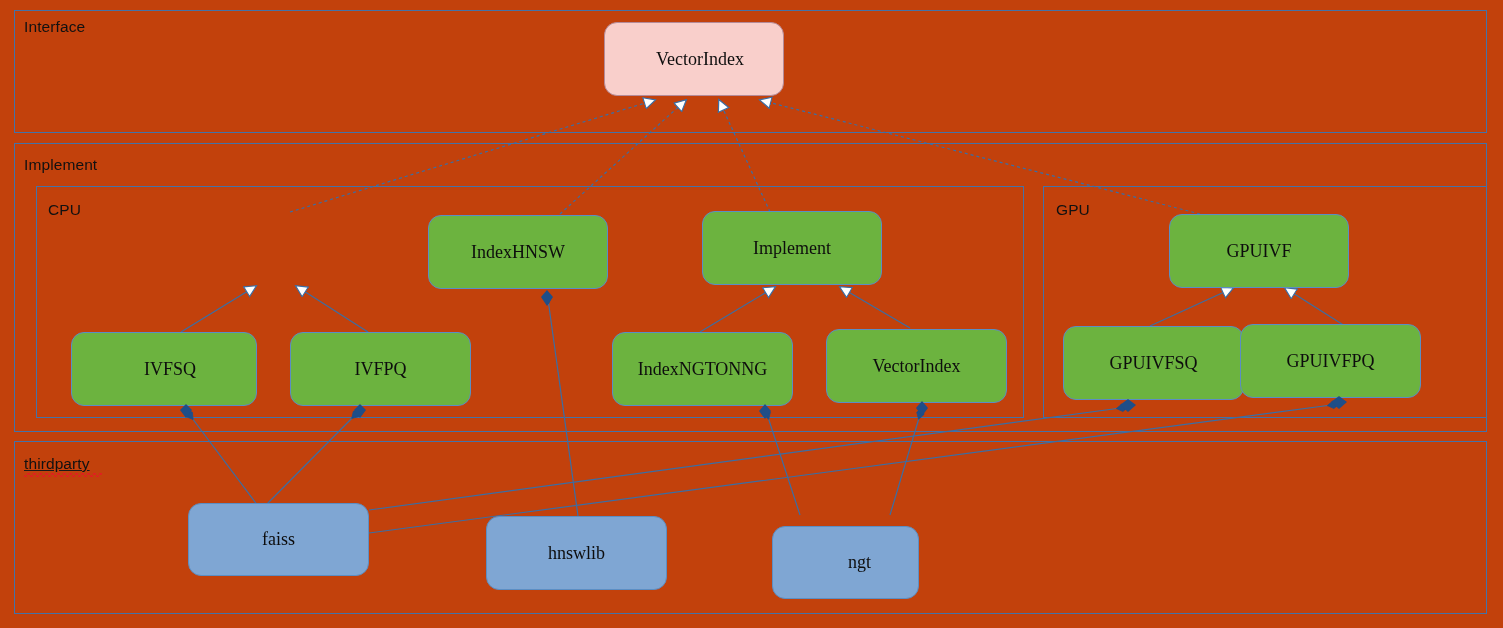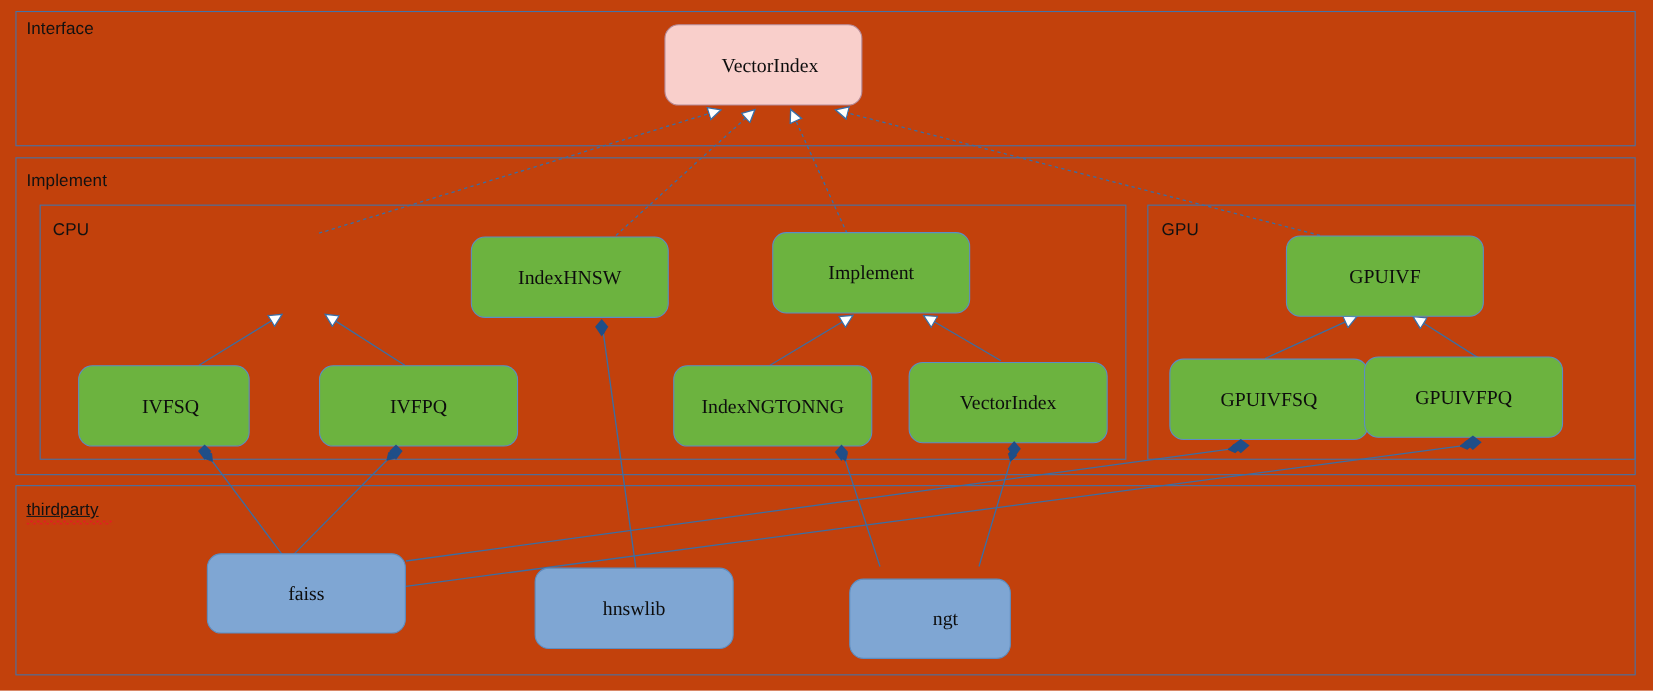--- a/index.html
+++ b/index.html
@@ -166,21 +166,21 @@
 
 
   <div class="node impl" style="left:428px; top:215px; width:180px; height:74px;">
     <span>IndexHNSW</span>
   </div>
 
   <div class="node impl" style="left:702px; top:211px; width:180px; height:74px;">
     <span>Implement</span>
   </div>
 
-  <div class="node impl" style="left:71px; top:332px; width:156px; height:74px;padding-left:12px;">
+  <div class="node impl" style="left:71px; top:332px; width:186px; height:74px;padding-left:12px;">
     <span>IVFSQ</span>
   </div>
 
   <div class="node impl" style="left:290px; top:332px; width:181px; height:74px;">
     <span>IVFPQ</span>
   </div>
 
   <div class="node impl" style="left:612px; top:332px; width:181px; height:74px;">
     <span>IndexNGTONNG</span>
   </div>

